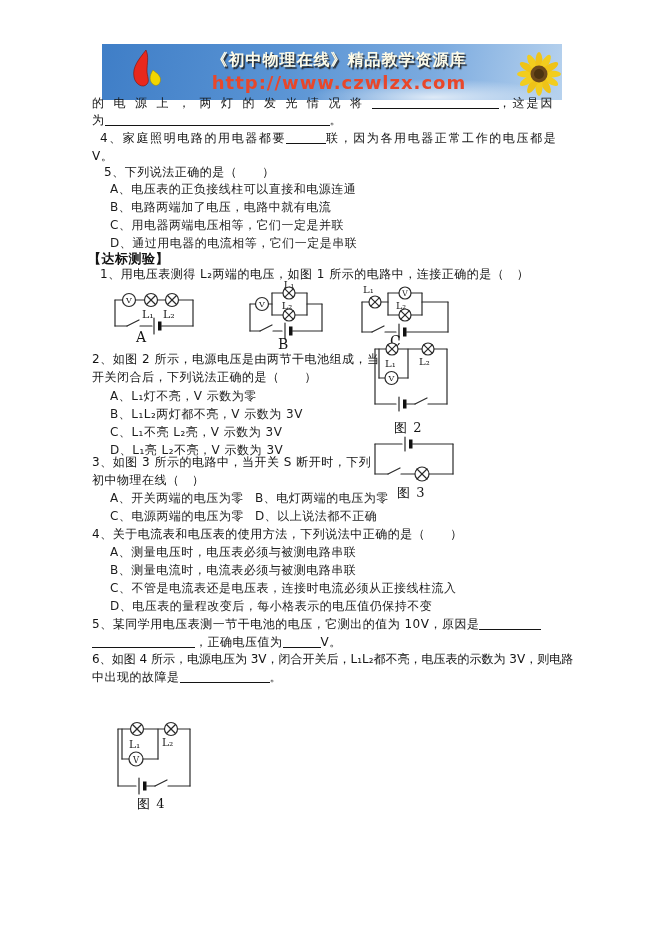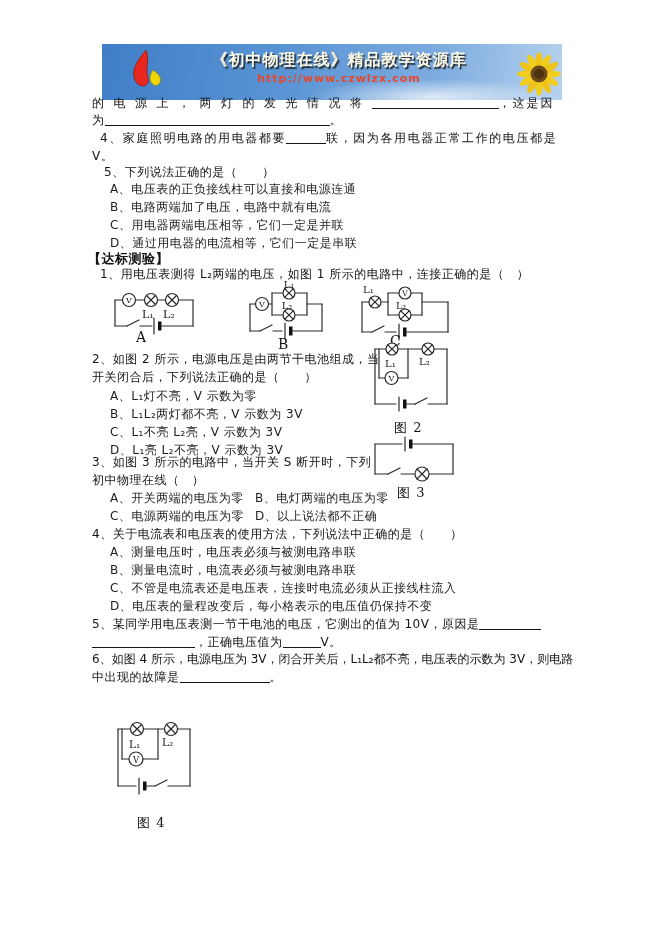--- a/index.html
+++ b/index.html
@@ -16,21 +16,21 @@
             font-family:"DejaVu Serif","Liberation Serif",serif;}
   
   #banner{position:absolute;left:102px;top:44px;width:460px;height:56px;overflow:hidden;
     background:
       radial-gradient(ellipse 180px 26px at 72% 95%, rgba(255,255,255,.75), rgba(255,255,255,0) 70%),
       linear-gradient(100deg,#3f7ec7 0%,#5a94d4 40%,#7cabdf 72%,#b7d2ee 100%);}
   #banner-title{position:absolute;left:60px;right:46px;top:6px;text-align:center;
       font-family:"DejaVu Serif","Liberation Serif",serif;font-weight:bold;font-size:16px;
       color:#fdfbe8;letter-spacing:1px;text-shadow:1.5px 1.5px 1px rgba(35,35,35,.95);}
   #banner-url{position:absolute;left:60px;right:46px;top:28px;text-align:center;
-      font-size:11px;font-weight:bold;letter-spacing:1px;color:#e8472a;text-decoration:none;}
+      font-size:18px;font-weight:bold;letter-spacing:1px;color:#e8472a;text-decoration:none;}
   
   svg.circ{position:absolute;overflow:visible;}
   .wire{stroke:#2a2a2a;stroke-width:1.2;fill:none;stroke-linecap:round;}
   .comp{fill:#ffffff;stroke:#2a2a2a;stroke-width:1.2;}
   .bat{fill:#111111;stroke:none;}
   .svgtxt{font-family:"DejaVu Serif","Liberation Serif",serif;fill:#161616;}
 </style>
 </head>
 <body>
 
@@ -315,15 +315,15 @@
     <g>
       <line class="wire" x1="26" y1="62" x2="26" y2="78"></line>
       <rect class="bat" x="30" y="65.5" width="3.5" height="9"></rect>
     </g>
     <line class="wire" x1="33.5" y1="70" x2="42" y2="70"></line>
     <g>
         <line class="wire" x1="42" y1="70" x2="54" y2="64"></line>
       </g>
     <line class="wire" x1="55" y1="70" x2="77" y2="70"></line>
   </svg>
-  <div class="figlabel" style="left:137px;top:814px;text-align:center;">图 4</div>
+  <div class="figlabel" style="left:137px;top:795px;text-align:center;">图 4</div>
 
 </div>
 
 </body></html>

